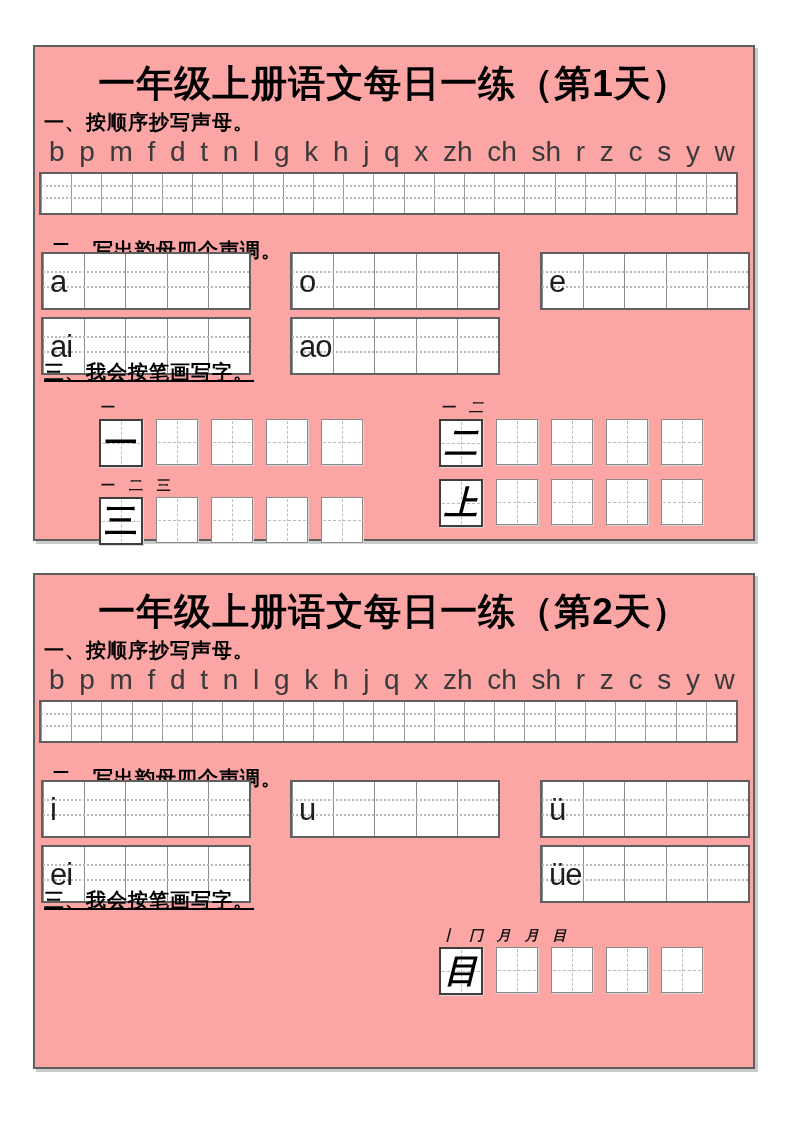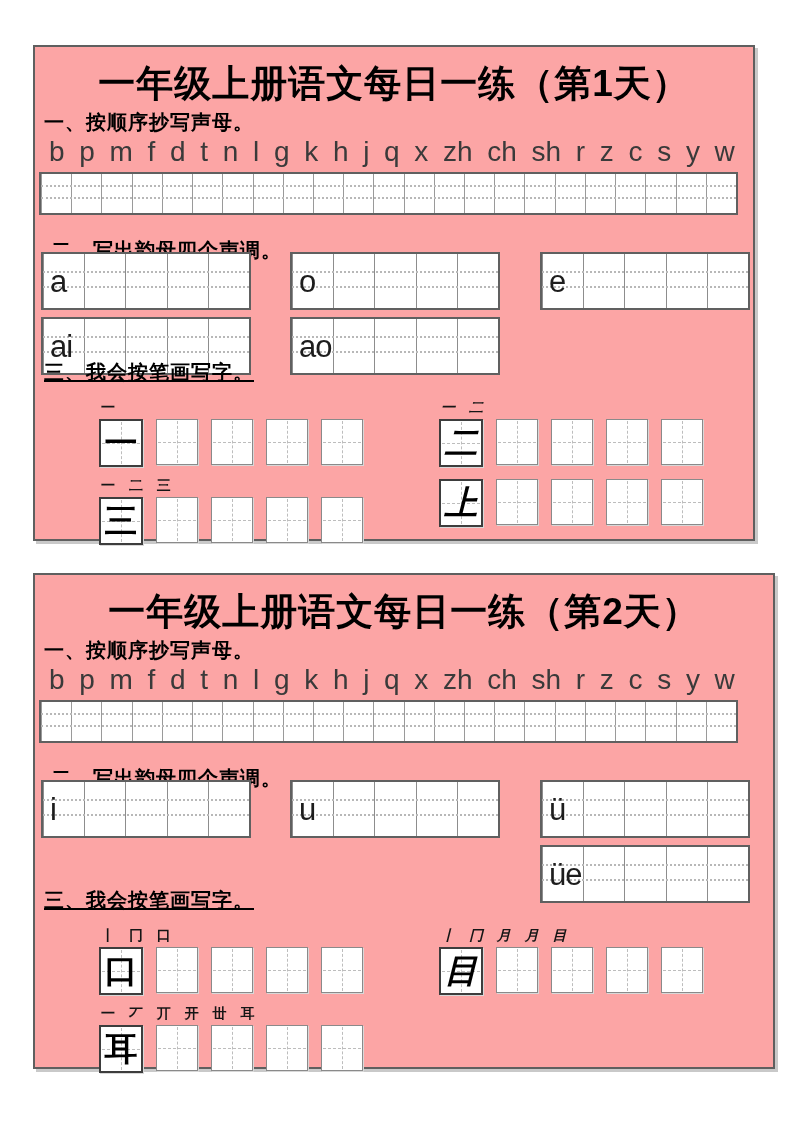--- a/index.html
+++ b/index.html
@@ -7,21 +7,21 @@
     position:relative;width:793px;height:1122px;
     font-family:"Liberation Sans","DejaVu Sans",sans-serif;
     color:#000;overflow:hidden;
   }
   .panel{
     position:absolute;left:33px;width:718px;height:492px;
     border:2px solid #5f5f5f;background:#fca5a5;
     box-shadow:3px 3px 0 #c9c9c9;
   }
   .panel-1{top:45px;}
-  .panel-2{top:573px;padding-left:20px;}
+  .panel-2{top:573px;}
 
   .title{
     position:absolute;top:12px;left:0;width:100%;
     text-align:center;font-size:37px;font-weight:bold;
     letter-spacing:1px;white-space:nowrap;
     font-family:"Liberation Sans","DejaVu Sans",sans-serif;
   }
   .heading{
     position:absolute;left:9px;font-size:20px;font-weight:bold;
     font-family:"Liberation Serif","DejaVu Serif",serif;
@@ -238,55 +238,34 @@
   <div class="heading h-s2">二、写出韵母四个声调。</div>
   <div class="fourline vgrid vg-r1 vg-c1">
     <span class="vlabel">i</span>
   </div>
   <div class="fourline vgrid vg-r1 vg-c2">
     <span class="vlabel">u</span>
   </div>
   <div class="fourline vgrid vg-r1 vg-c3">
     <span class="vlabel">ü</span>
   </div>
+  <div class="fourline vgrid vg-r2 vg-c1">
+    <span class="vlabel">ei</span>
+  </div>
   <div class="fourline vgrid vg-r2 vg-c3">
     <span class="vlabel">üe</span>
   </div>
 
   <div class="heading h-s3">三、我会按笔画写字。</div>
 
-  <div class="cgroup cg-left cg-r1">
-    <div class="hint">丨 冂 口</div>
-    <div class="boxes">
-      <div class="cbox filled">
-          <span class="glyph">口</span>
-        </div>
-      <div class="cbox"></div>
-      <div class="cbox"></div>
-      <div class="cbox"></div>
-      <div class="cbox"></div>
-    </div>
-  </div>
   <div class="cgroup cg-right cg-r1">
     <div class="hint">丨 冂 月 月 目</div>
     <div class="boxes">
       <div class="cbox filled">
           <span class="glyph">目</span>
         </div>
       <div class="cbox"></div>
       <div class="cbox"></div>
       <div class="cbox"></div>
       <div class="cbox"></div>
     </div>
   </div>
-  <div class="cgroup cg-left cg-r2">
-    <div class="hint">一 丆 丌 开 丗 耳</div>
-    <div class="boxes">
-      <div class="cbox filled">
-          <span class="glyph">耳</span>
-        </div>
-      <div class="cbox"></div>
-      <div class="cbox"></div>
-      <div class="cbox"></div>
-      <div class="cbox"></div>
-    </div>
-  </div>
 </div>
 
 </body></html>

